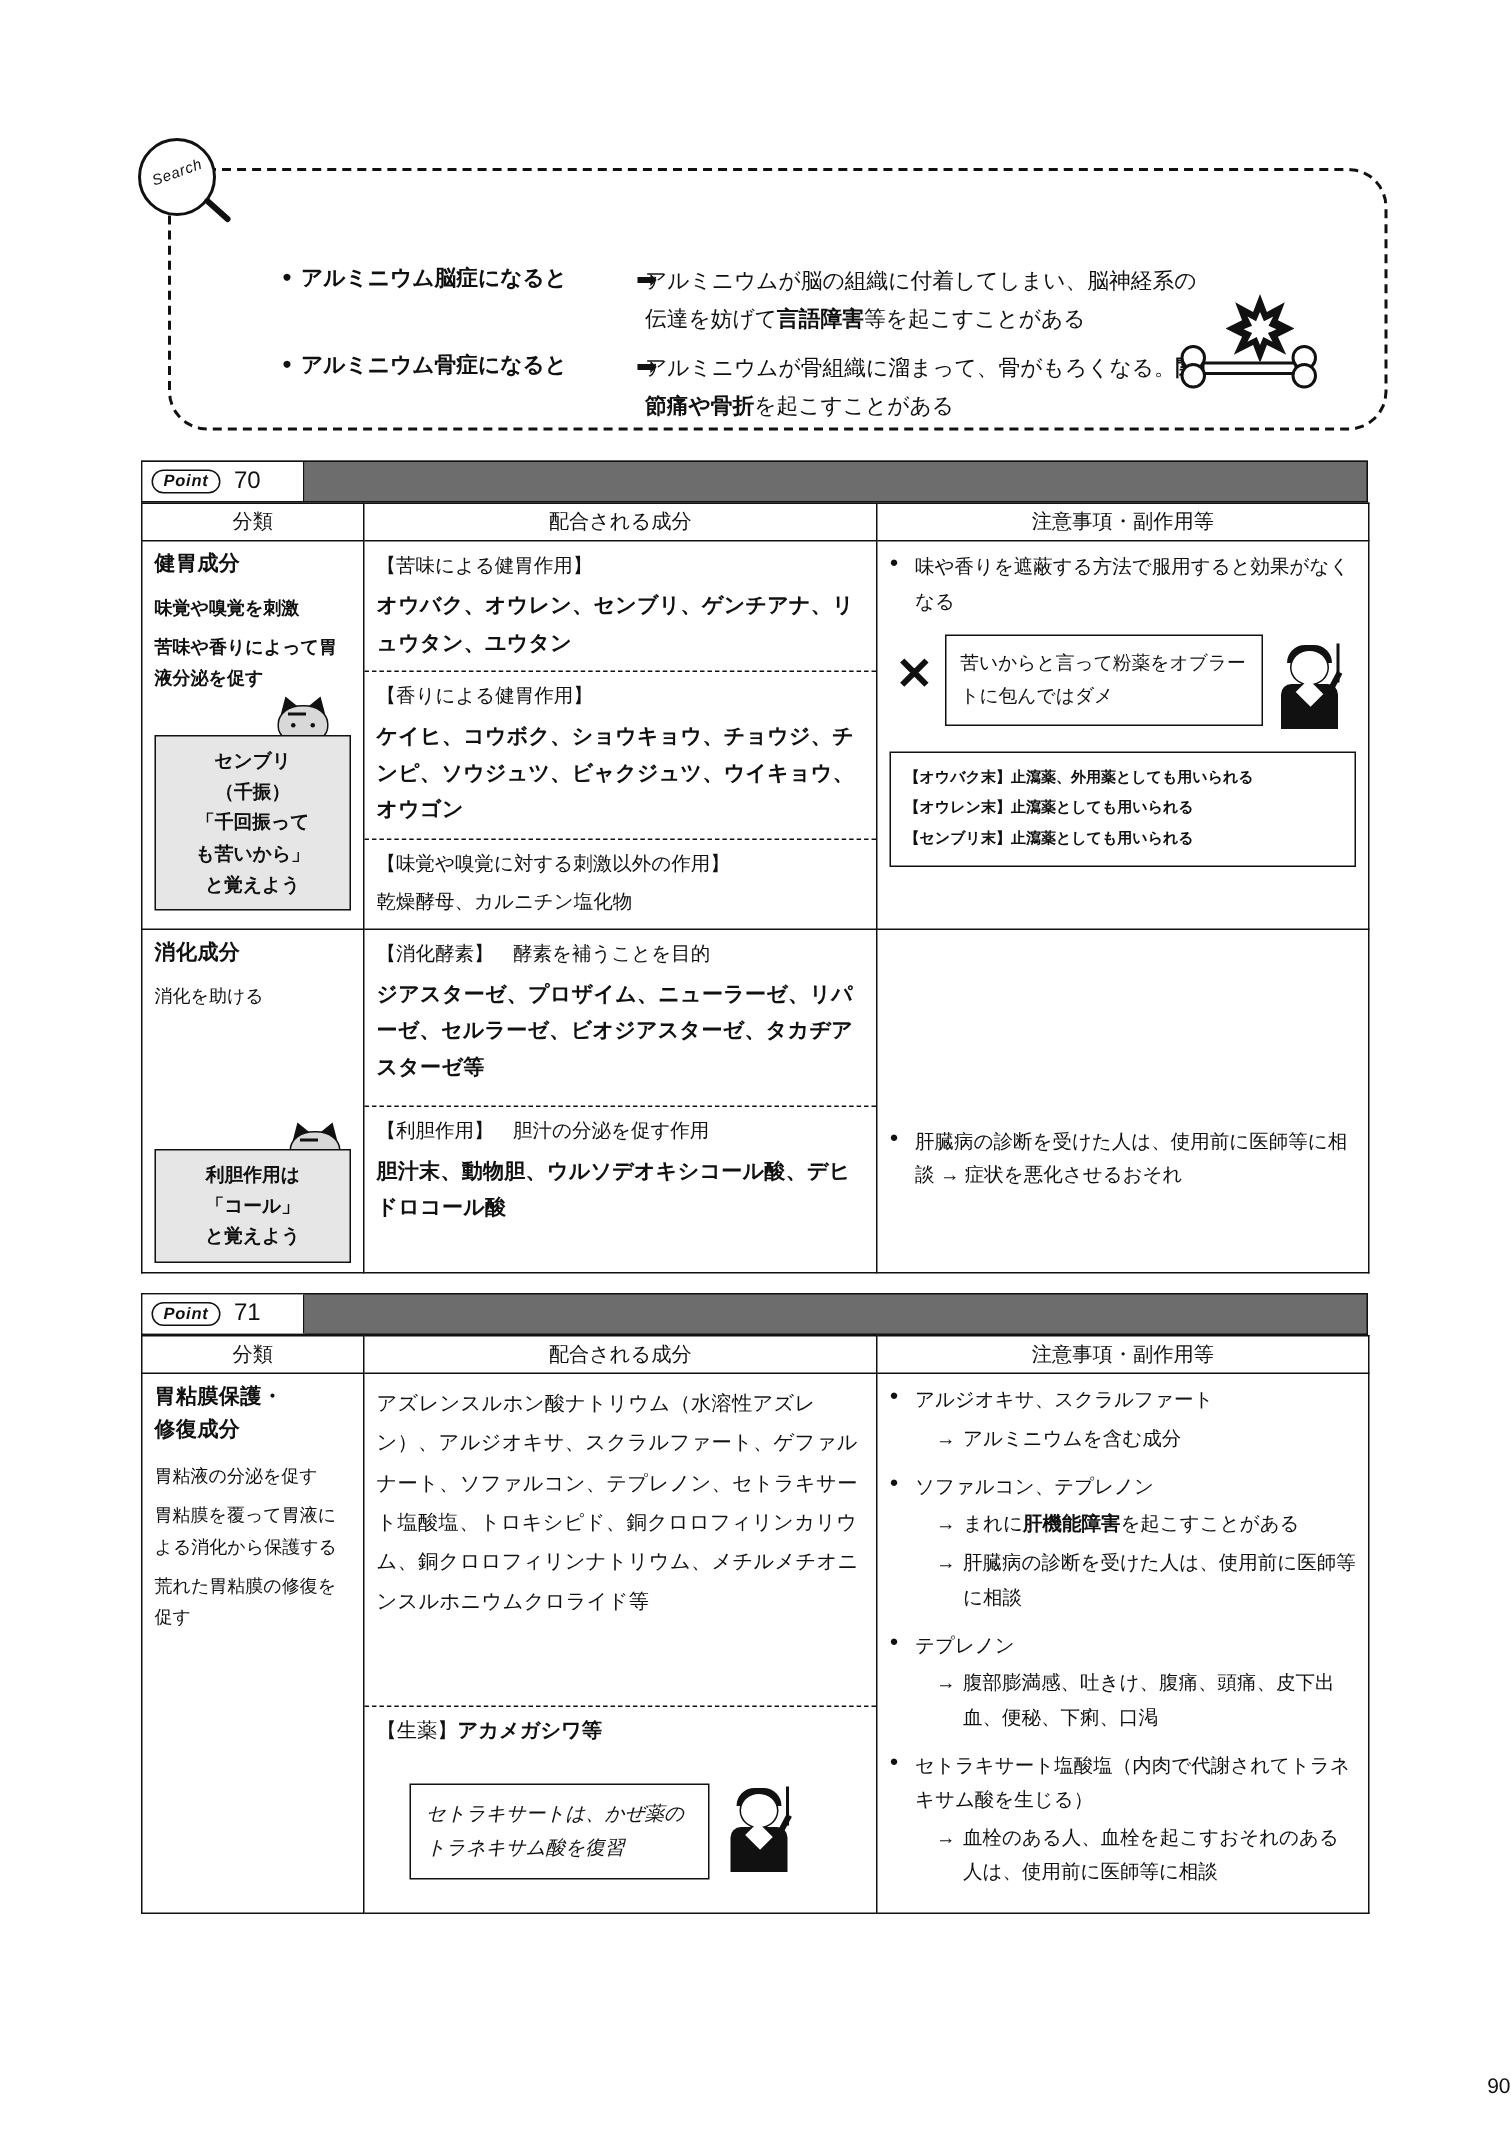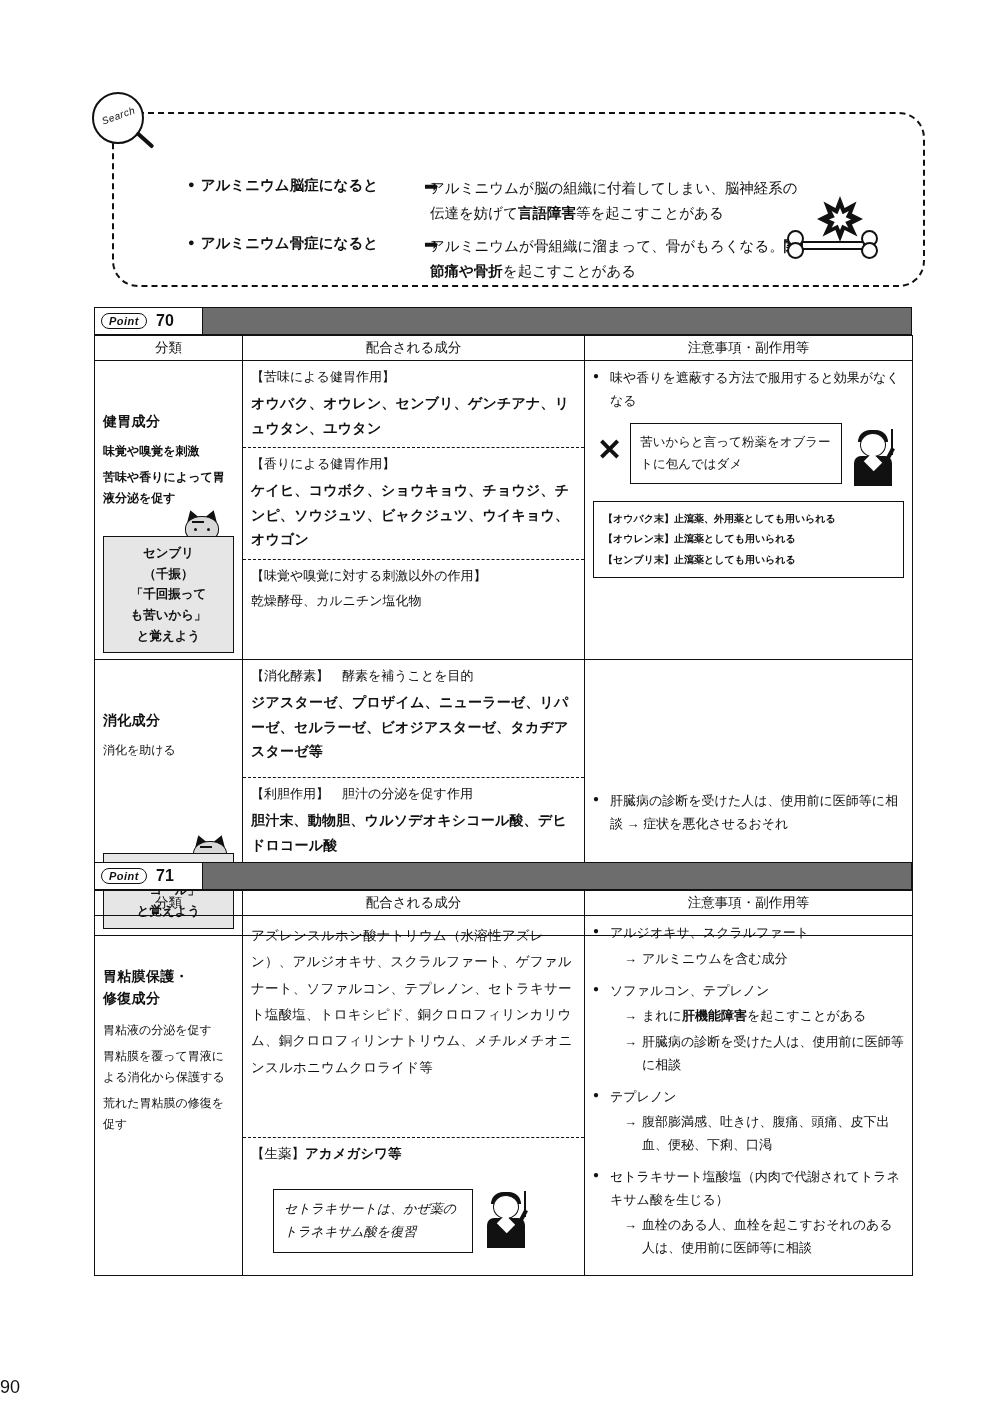--- a/index.html
+++ b/index.html
@@ -101,21 +101,21 @@
     border-right: 1.5px solid #111;
     padding: 0 6px;
     min-width: 108px;
   }
   .pt-badge .pill {
     border: 1.5px solid #111; border-radius: 9px;
     font-size: 11px; font-weight: bold; font-style: italic;
     padding: 1px 7px; margin-right: 9px;
     letter-spacing: .5px;
   }
-  .pt-badge .num { font-size: 16px; font-weight: bold; }
+  .pt-badge .num { font-size: 16px; font-weight: normal; }
   .pt-title {
     flex: 1; display: flex; align-items: center; justify-content: center;
     font-size: 14.5px; font-weight: bold; letter-spacing: 1px;
   }
   table.pt {
     width: 818px;
     border-collapse: collapse;
     table-layout: fixed;
     font-size: 13px;
   }
@@ -127,21 +127,21 @@
   table.pt th {
     text-align: center;
     font-weight: normal;
     font-size: 13.5px;
     padding: 3px 0;
   }
   .c1 { width: 148px; }
   .c2 { width: 342px; }
   .c3 { width: 328px; }
 
-  .cat-title { font-weight: bold; font-size: 14px; margin-bottom: 10px; letter-spacing:.3px;margin-top:46px; }
+  .cat-title { font-weight: bold; font-size: 14px; margin-bottom: 10px; letter-spacing:.3px; }
   .cat-sub { font-size: 12px; line-height: 1.7; margin-bottom: 6px; }
   .cat-sub.b { font-weight: bold; }
 
   .sub-cell { padding: 0 !important; }
   .sub-row { border-bottom: 1.5px dashed #111; padding: 7px 8px; }
   .sub-row:last-child { border-bottom: none; }
   .sub-head { font-size: 13px; margin-bottom: 5px; }
   .ing { font-weight: bold; font-size: 14px; line-height: 1.75; letter-spacing: .2px; }
   .plain { font-size: 13px; line-height: 1.7; }
 
@@ -221,21 +221,21 @@
     border: 1.5px solid #111;
     padding: 8px 10px;
     font-size: 13px;
     line-height: 1.75;
     width: 200px;
     font-style: italic;
   }
 
   .pagenum {
     position: absolute; left: 0; right: 0; bottom: 26px;
-    text-align: left; font-size: 18px;
+    text-align: right; font-size: 14px;
   }
 </style>
 </head>
 <body>
 
 <div class="page">
 
   <div class="search-box">
 
     <div class="sb-row" style="top:62px; left:0; width:100%;">

